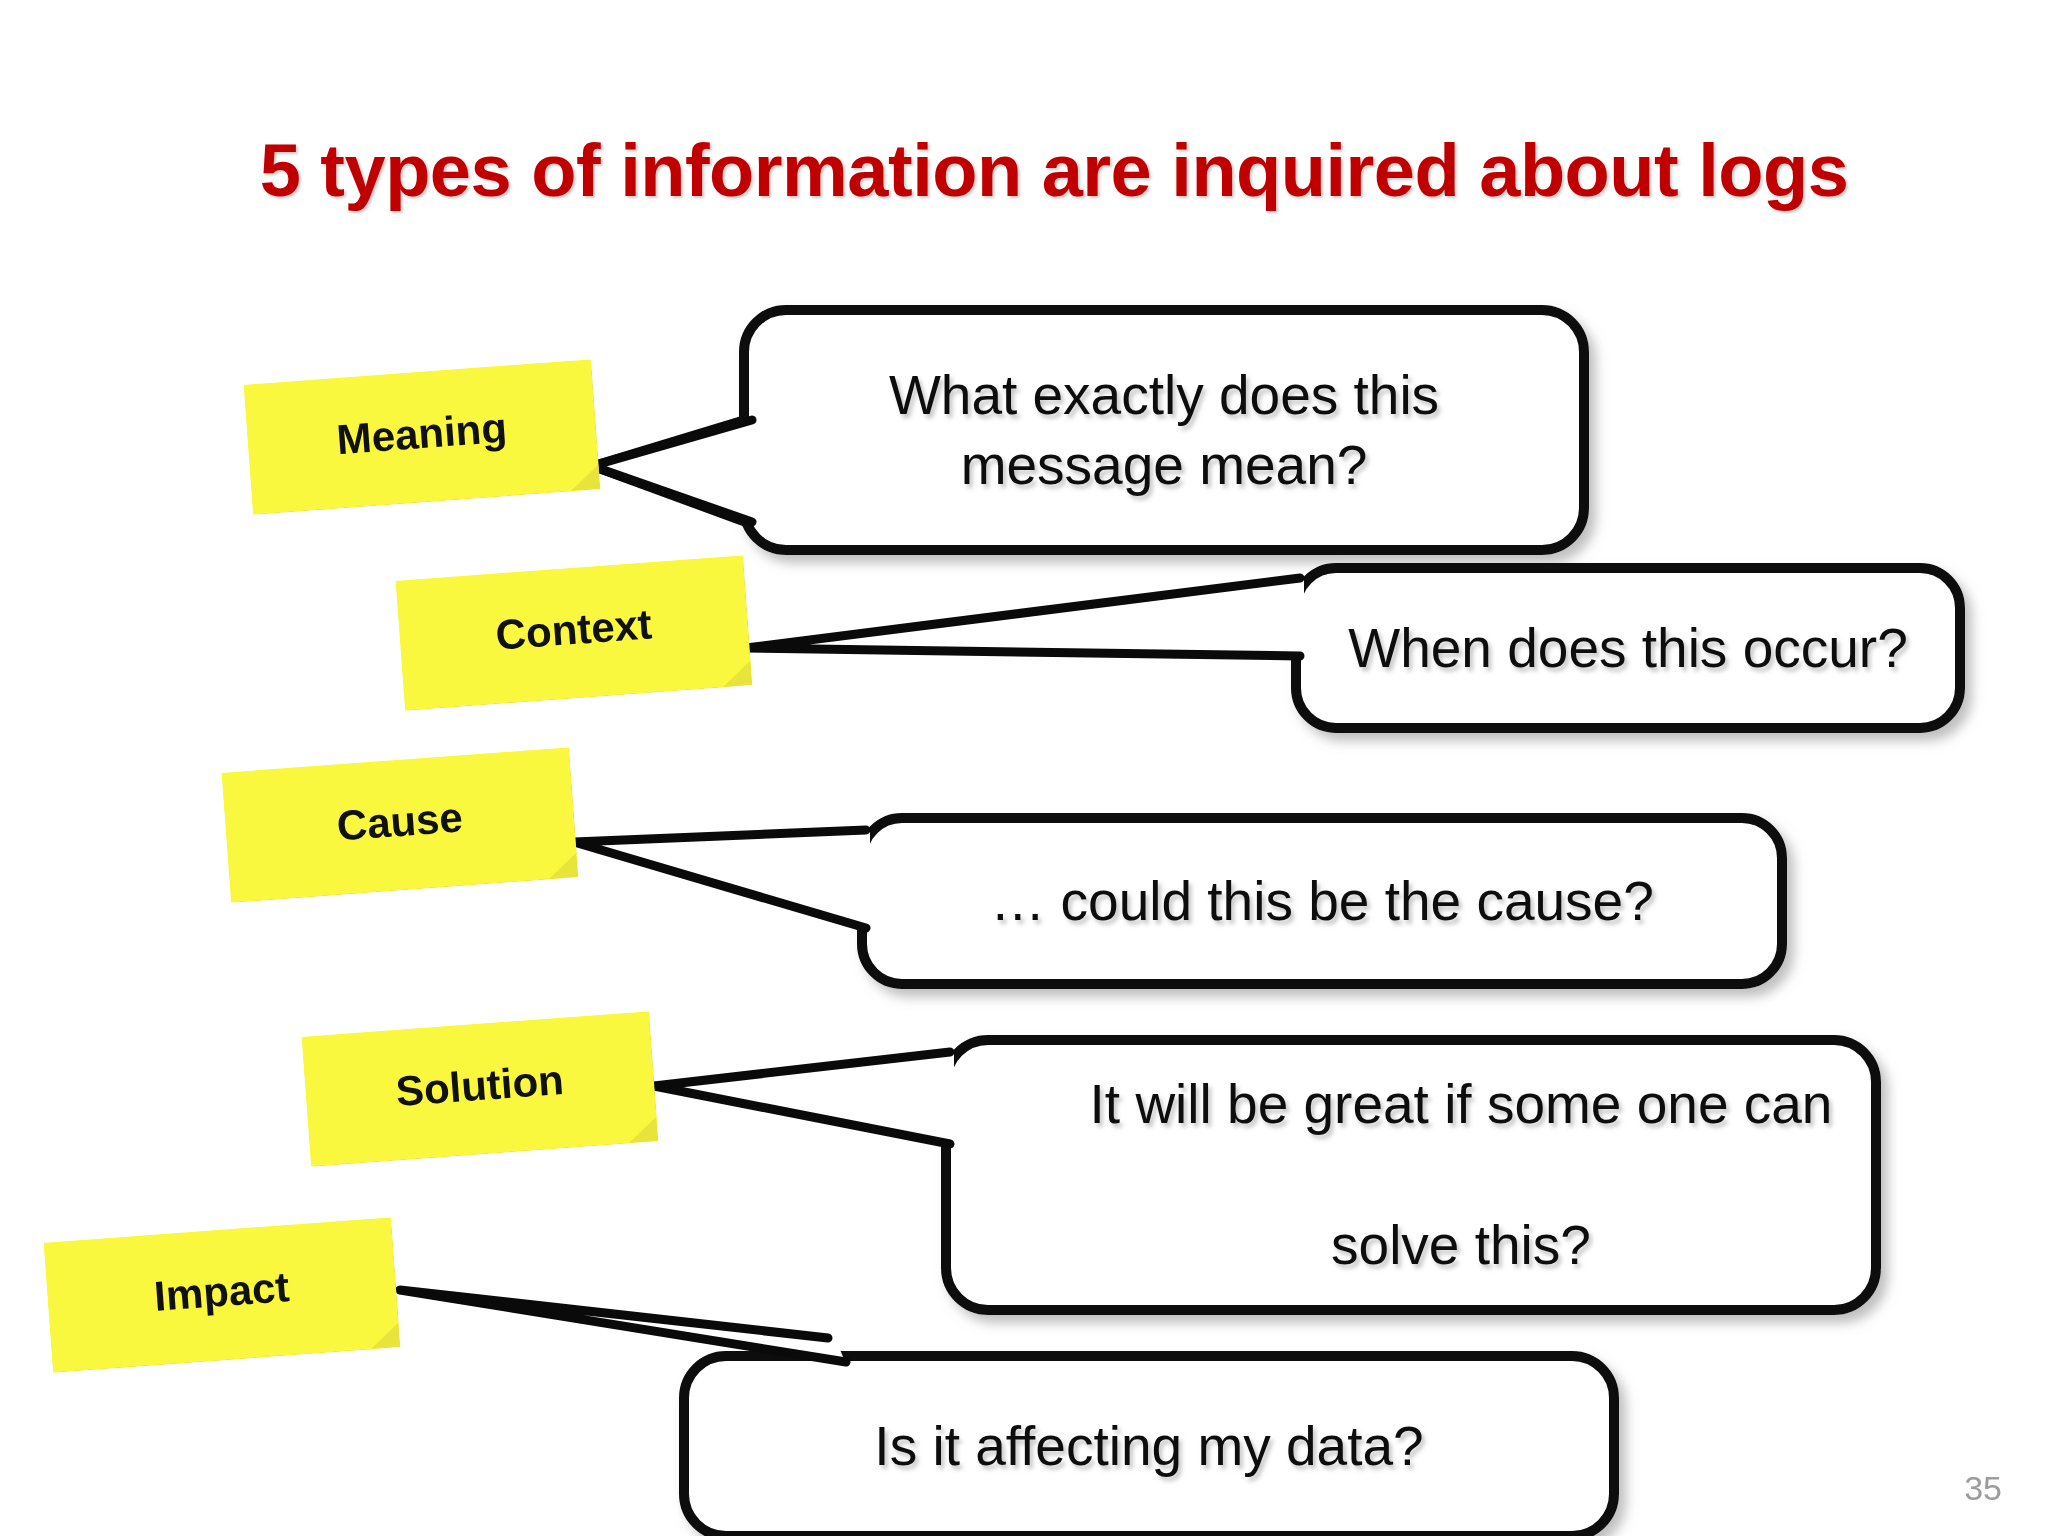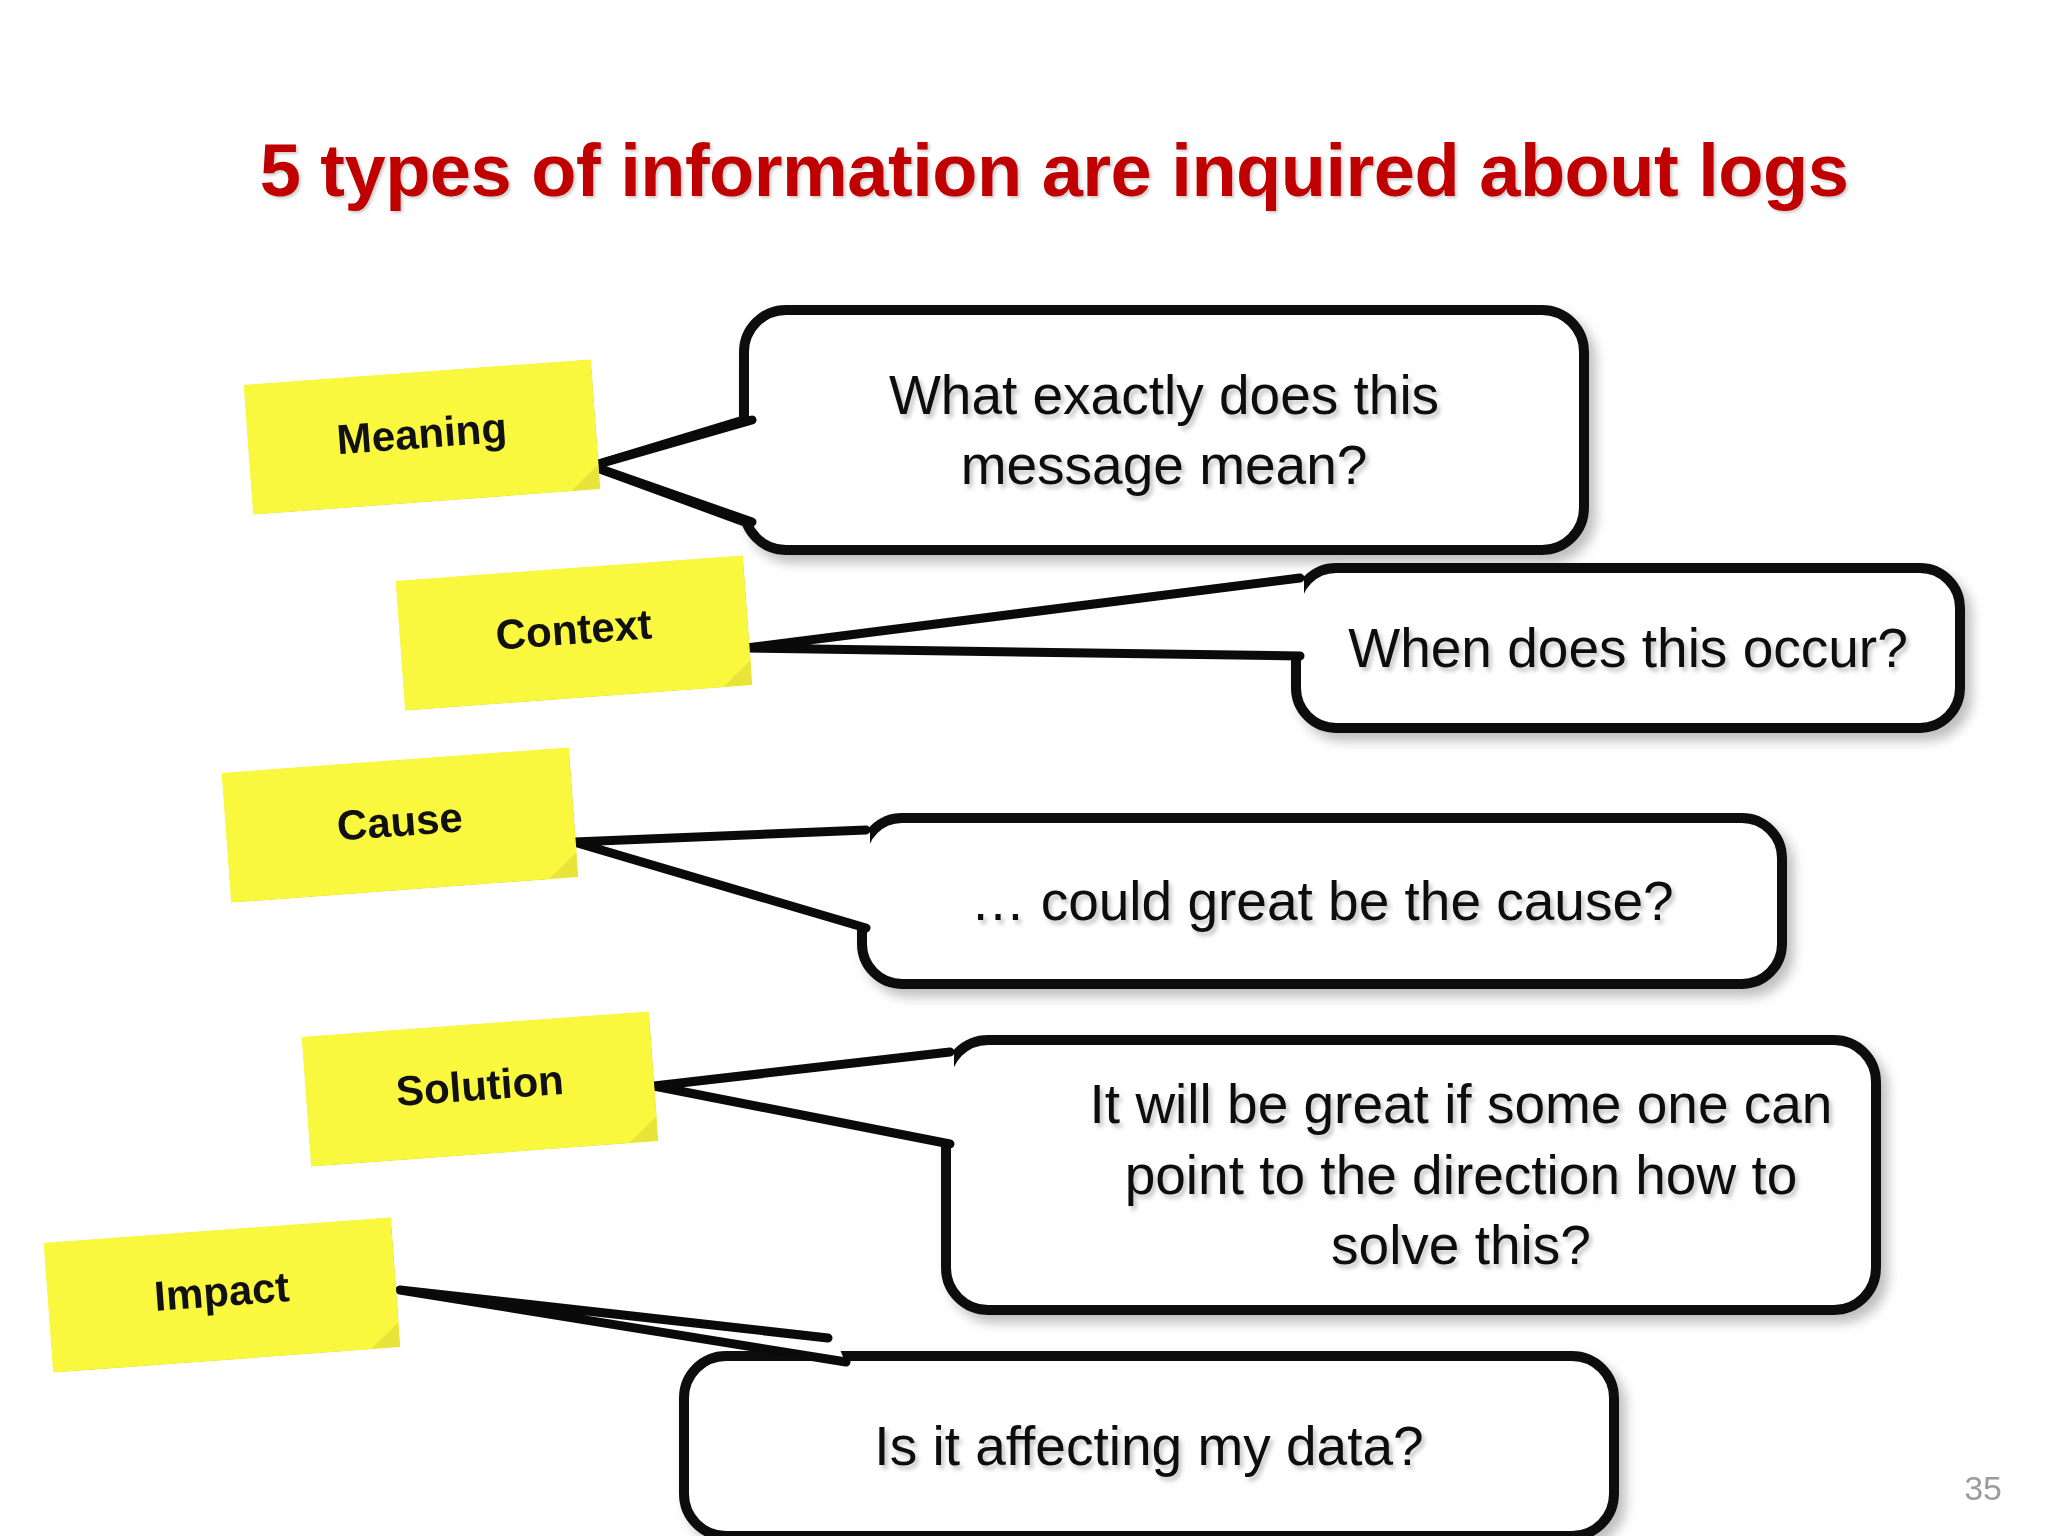--- a/index.html
+++ b/index.html
@@ -200,27 +200,27 @@
   </div>
 
   <div class="bubble-text" style="left:744px; top:310px; width:840px; height:240px;">
     <span>
       <span>What exactly does this</span><br>
       <span>message mean?</span>
     </span>
   </div>
 
   <div class="bubble-text" style="left:862px; top:818px; width:920px; height:166px;">
-    <span>… could great be the cause?</span>
+    <span>… could this be the cause?</span>
   </div>
 
   <div class="bubble-text" style="left:996px; top:1040px; width:930px; height:270px;">
     <span>
       <span>It will be great if some one can</span><br>
-      <span>point to the direction how to</span><br>
+      <br>
       <span>solve this?</span>
     </span>
   </div>
 
   <div class="bubble-text" style="left:684px; top:1356px; width:930px; height:180px;">
     <span>Is it affecting my data?</span>
   </div>
 
   <div id="page-number">35</div>
 

